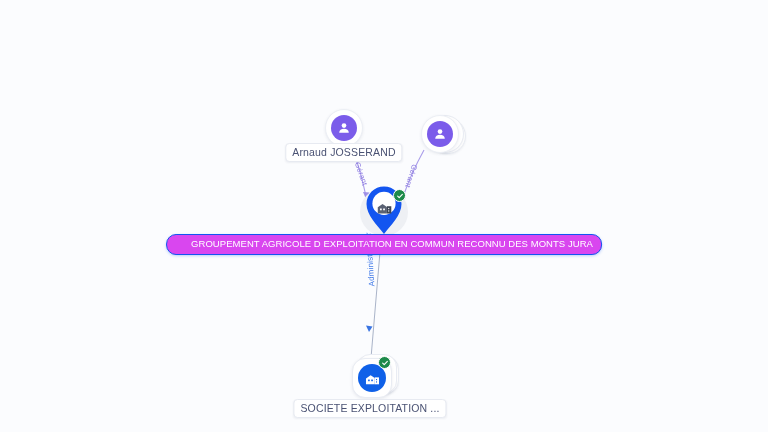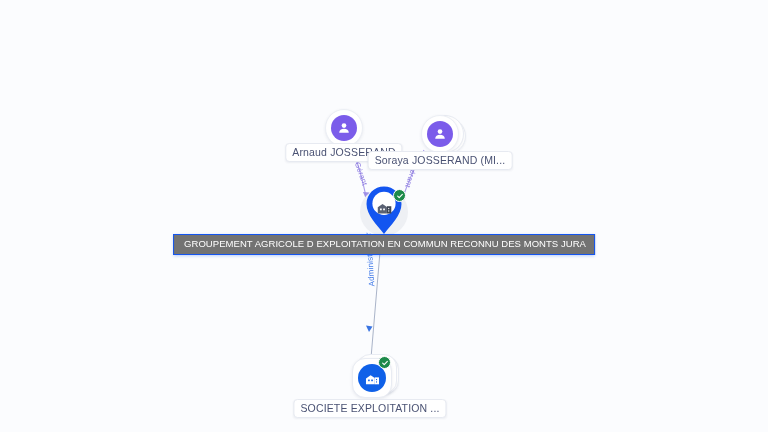--- a/index.html
+++ b/index.html
@@ -139,27 +139,27 @@
     border-radius: 4px;
     padding: 2px 6px 3px 6px;
     font-size: 10.5px;
     line-height: 12px;
     color: #4a5273;
     letter-spacing: 0.15px;
     box-shadow: 0 1px 2px rgba(60,70,100,0.07);
     z-index: 8;
   }
   .node-label.selected {
-    background: #737373;
+    background: #d946ef;
     border-color: #1355f0;
     color: #ffffff;
     font-size: 9.5px;
     letter-spacing: 0.05px;
-    padding: 3px 8px 4px 10px;
-    border-radius: 0;
+    padding: 3px 8px 4px 24px;
+    border-radius: 10px;
     box-shadow: 0 1px 3px rgba(19,85,240,0.28);
     z-index: 9;
   }
 
   
   .edge-label {
     position: absolute;
     white-space: nowrap;
     font-size: 7.5px;
     letter-spacing: 0.2px;
@@ -213,21 +213,20 @@
       <div class="person-ring">
         <div class="person-disc">
           <svg width="16" height="16" viewBox="0 0 24 24" aria-hidden="true">
             <circle cx="12" cy="8.4" r="3.5" fill="#ffffff"></circle>
             <path d="M4.8 19.2c0-3.7 3.2-6 7.2-6s7.2 2.3 7.2 6z" fill="#ffffff"></path>
           </svg>
         </div>
       </div>
     </div>
   </div>
-  <div class="node-label" style="left:440px; top:151px;">Soraya JOSSERAND (MI...</div>
 
   <div class="node" style="left:384px; top:212px;">
     <div class="node-visual" style="left:0; top:0;">
       <div class="pin-halo">
         <svg class="pin-shape" viewBox="0 0 40 52" aria-hidden="true">
           <path d="M20 2.5 C10.3 2.5 2.5 10.3 2.5 20 C2.5 31 13 41 20 50 C27 41 37.5 31 37.5 20 C37.5 10.3 29.7 2.5 20 2.5 Z" fill="#1355f0"></path>
           <circle cx="20" cy="19.5" r="11.6" fill="#ffffff"></circle>
         </svg>
         <div class="pin-icon-holder">
           <svg width="17" height="17" viewBox="0 0 24 24" aria-hidden="true">

